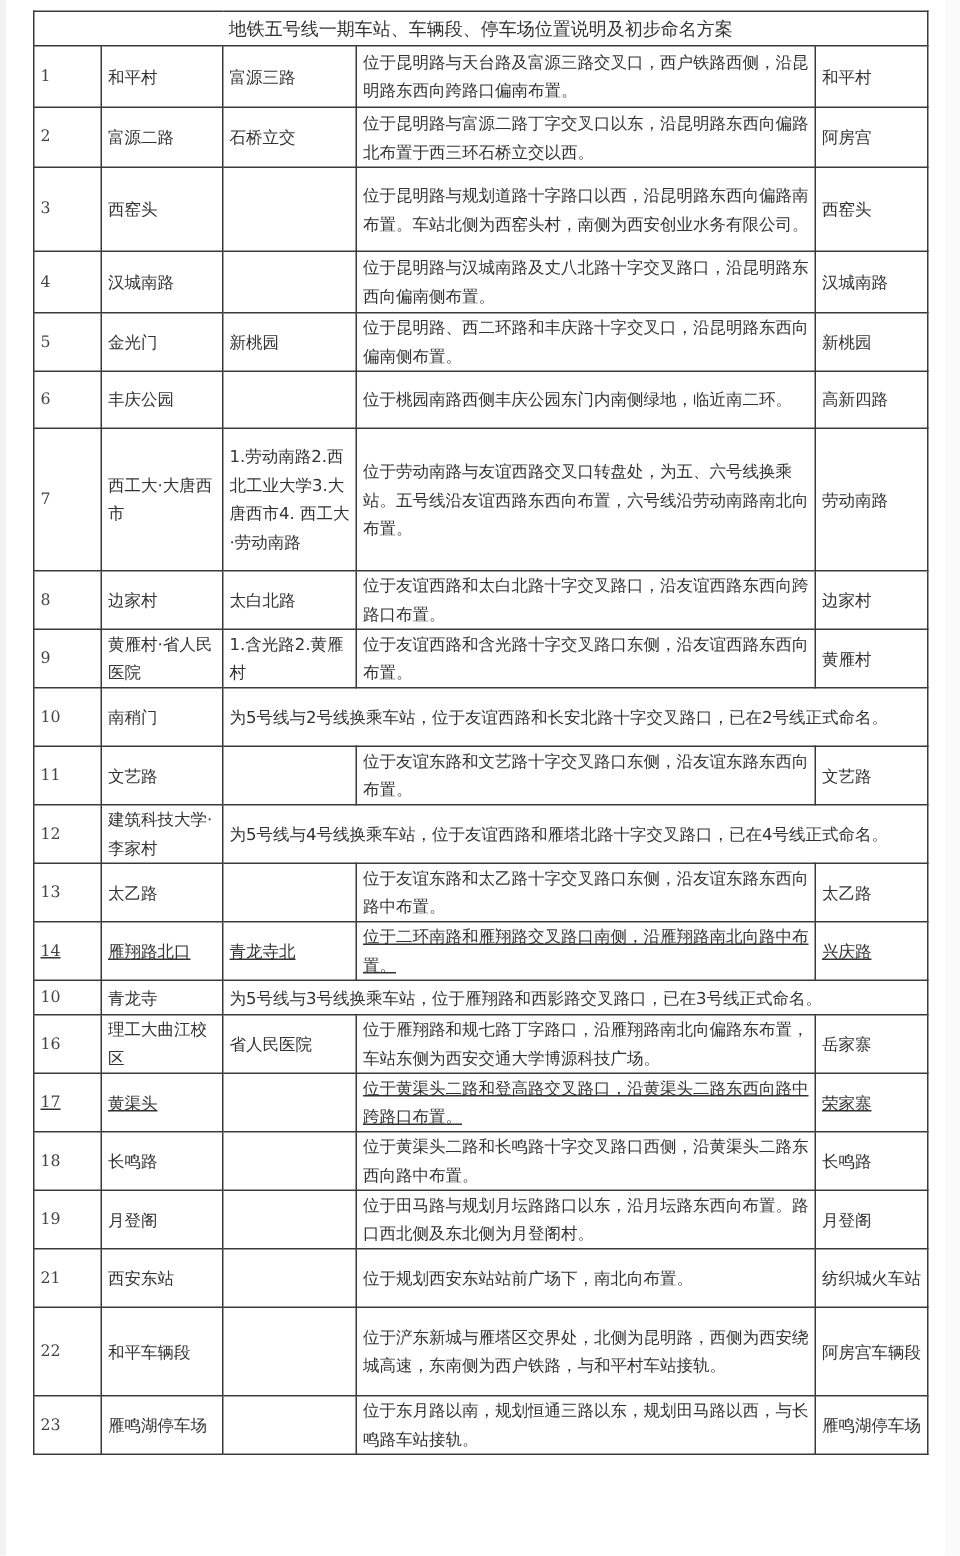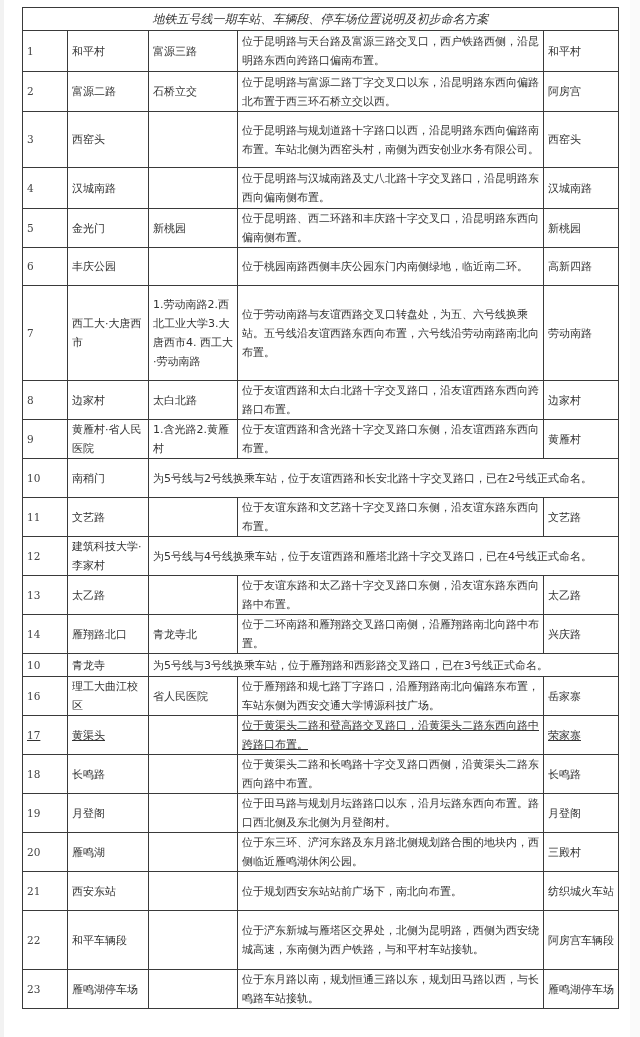--- a/index.html
+++ b/index.html
@@ -10,21 +10,21 @@
   table.doc {
     position: absolute; left: 22px; top: 7px; width: 596px;
     border-collapse: collapse; table-layout: fixed;
     font-size: 11px; line-height: 19px;
   }
   table.doc td, table.doc th {
     border: 1px solid #3a3a3a; padding: 0 4px; vertical-align: middle;
     font-weight: normal; word-break: break-all; overflow: hidden;
   }
   table.doc th { text-align: center; font-size: 12px; }
-  th.title { height: 22px; font-size: 12px; font-style: italic; }
+  th.title { height: 22px; font-size: 12px; }
   tr.head th { height: 24px; }
   td.num { font-family: "DejaVu Serif", serif; font-size: 10.5px; color: #444; }
   td.loc { padding-left: 7px; }
   col.c1 { width: 45px; } col.c2 { width: 81px; } col.c3 { width: 89px; }
   col.c4 { width: 306px; } col.c5 { width: 75px; }
 </style>
 </head>
 <body>
 
 <div class="page-edge"></div>
@@ -124,21 +124,21 @@
         <td>建筑科技大学·李家村</td>
         <td colspan="3">为5号线与4号线换乘车站，位于友谊西路和雁塔北路十字交叉路口，已在4号线正式命名。</td>
       </tr>
       <tr style="height: 39px;">
         <td class="num">13</td>
         <td>太乙路</td>
         <td></td>
         <td class="loc">位于友谊东路和太乙路十字交叉路口东侧，沿友谊东路东西向路中布置。</td>
         <td>太乙路</td>
       </tr>
-      <tr style="height: 38px;">
+      <tr style="height: 38px; text-decoration: underline;">
         <td class="num">14</td>
         <td>雁翔路北口</td>
         <td>青龙寺北</td>
         <td class="loc">位于二环南路和雁翔路交叉路口南侧，沿雁翔路南北向路中布置。</td>
         <td>兴庆路</td>
       </tr>
       <tr style="height: 23px;">
         <td class="num">10</td>
         <td>青龙寺</td>
         <td colspan="3">为5号线与3号线换乘车站，位于雁翔路和西影路交叉路口，已在3号线正式命名。</td>
@@ -164,27 +164,20 @@
         <td class="loc">位于黄渠头二路和长鸣路十字交叉路口西侧，沿黄渠头二路东西向路中布置。</td>
         <td>长鸣路</td>
       </tr>
       <tr style="height: 39px;">
         <td class="num">19</td>
         <td>月登阁</td>
         <td></td>
         <td class="loc">位于田马路与规划月坛路路口以东，沿月坛路东西向布置。路口西北侧及东北侧为月登阁村。</td>
         <td>月登阁</td>
       </tr>
-      <tr style="height: 38px;">
-        <td class="num">20</td>
-        <td>雁鸣湖</td>
-        <td></td>
-        <td class="loc">位于东三环、浐河东路及东月路北侧规划路合围的地块内，西侧临近雁鸣湖休闲公园。</td>
-        <td>三殿村</td>
-      </tr>
       <tr style="height: 39px;">
         <td class="num">21</td>
         <td>西安东站</td>
         <td></td>
         <td class="loc">位于规划西安东站站前广场下，南北向布置。</td>
         <td>纺织城火车站</td>
       </tr>
       <tr style="height: 59px;">
         <td class="num">22</td>
         <td>和平车辆段</td>

